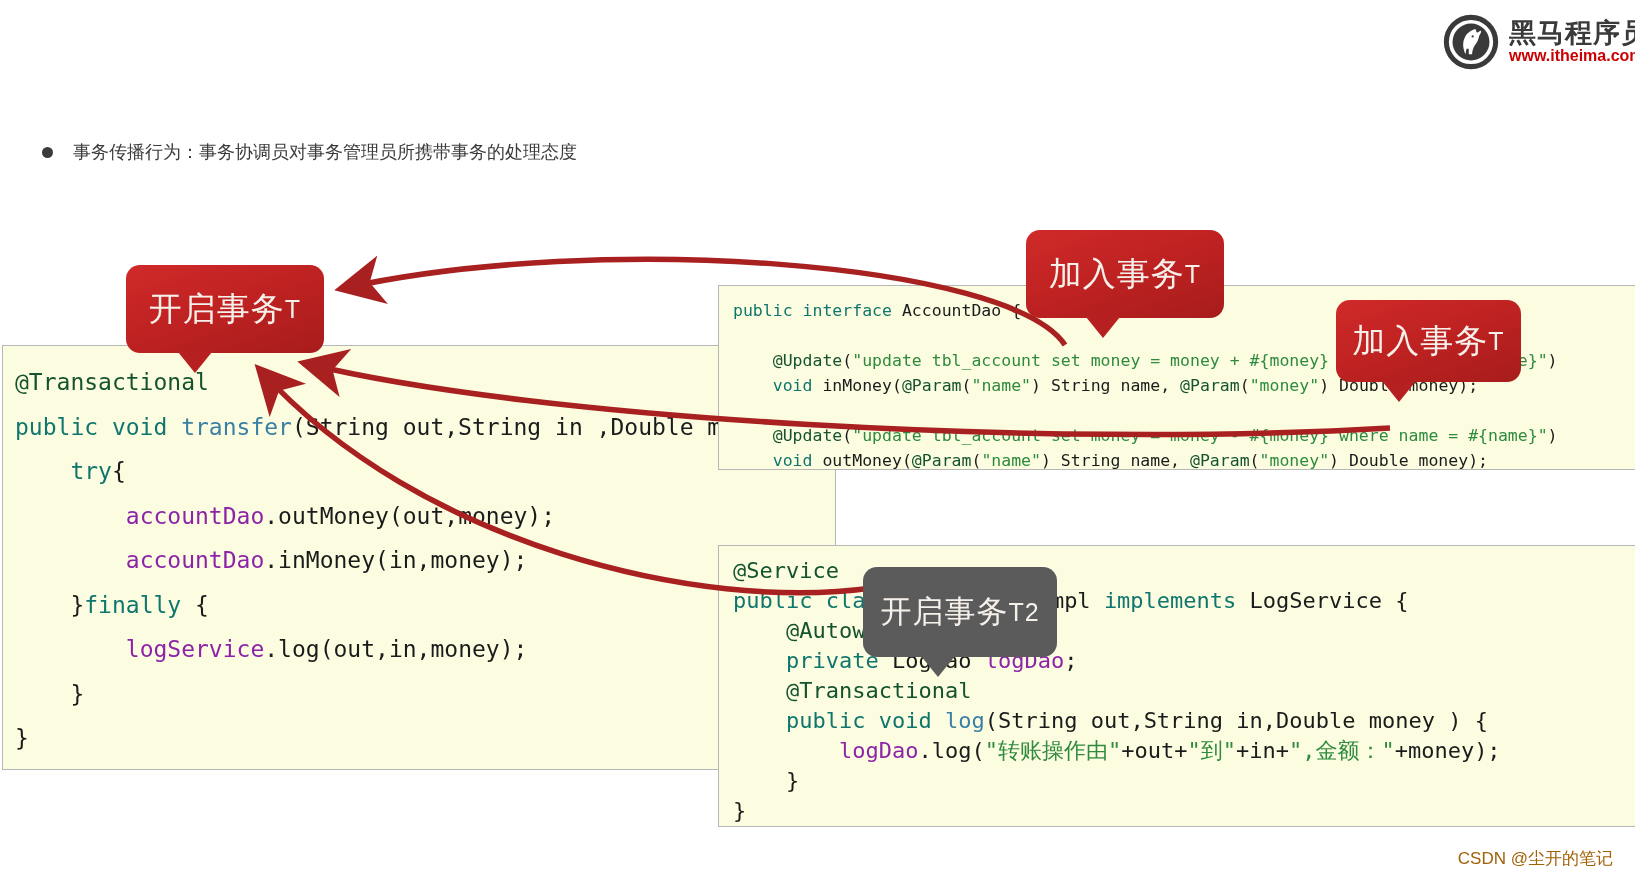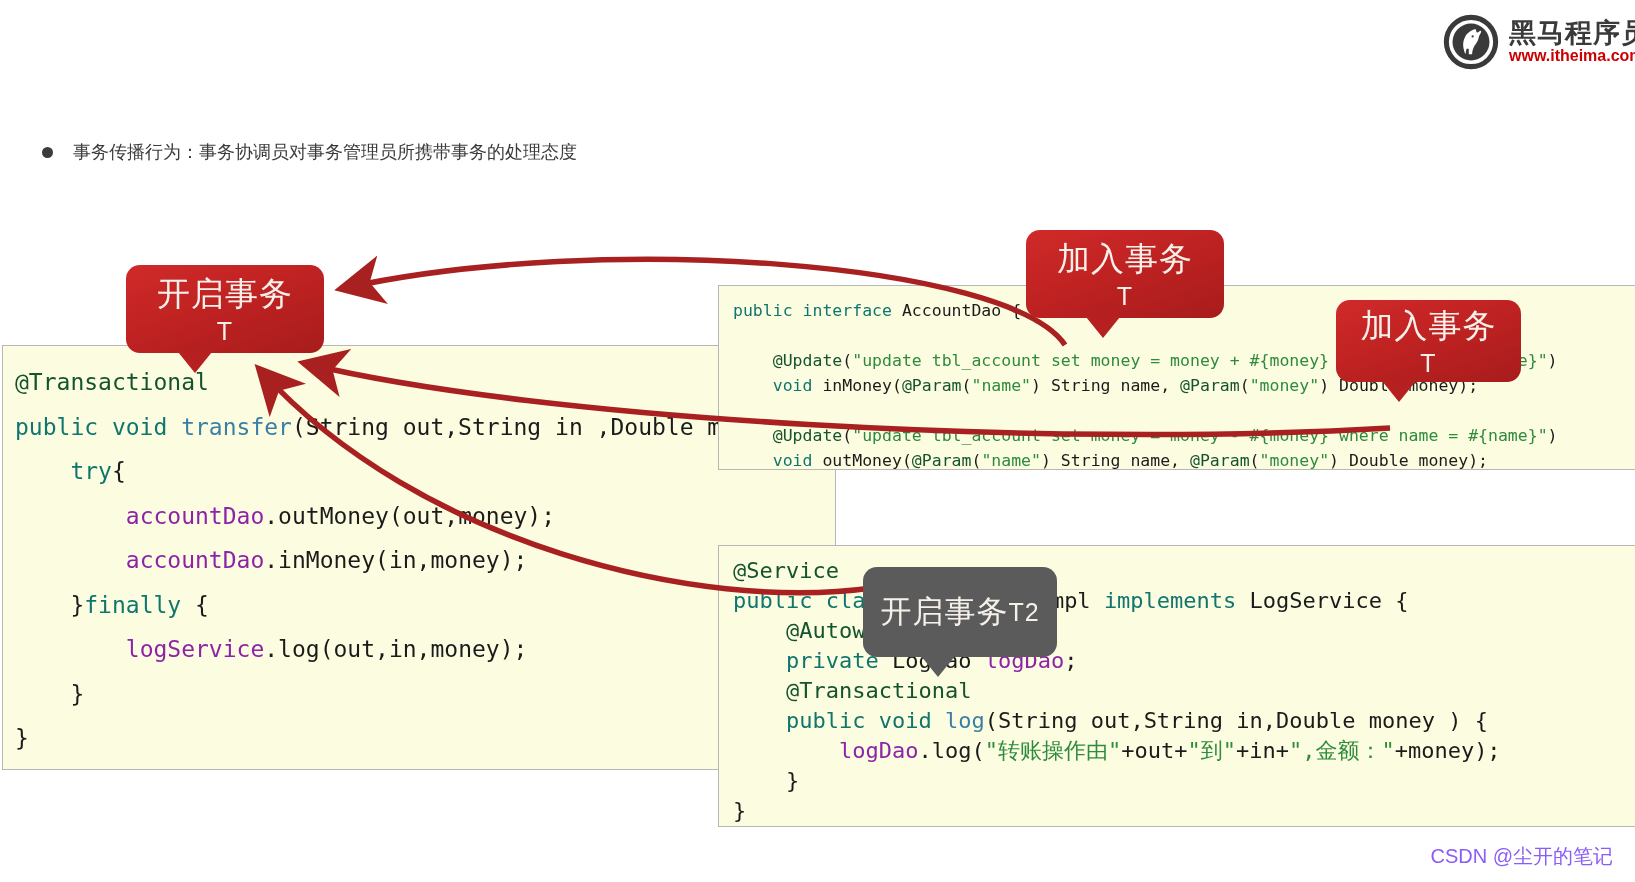--- a/index.html
+++ b/index.html
@@ -161,21 +161,20 @@
     content: "";
     position: absolute;
     bottom: -20px;
     width: 0;
     height: 0;
     border-left: 17px solid transparent;
     border-right: 17px solid transparent;
   }
   .callout-red {
     background: linear-gradient(160deg, #d02a2a 0%, #c02222 45%, #a81c1c 100%);
-    flex-direction: column;
   }
   .callout-red::after {
     border-top: 21px solid #b62020;
   }
   .callout-gray {
     background: #5b5b5b;
   }
   .callout-gray::after {
     border-top: 21px solid #5b5b5b;
   }
@@ -211,22 +210,22 @@
     height: 90px;
     font-size: 31px;
   }
   #callout-open-t2::after { left: 58px; }
 
   
   .watermark {
     position: absolute;
     right: 22px;
     bottom: 12px;
-    font-size: 20px;
-    color: #8b5cf6;
+    font-size: 17px;
+    color: #a16207;
     white-space: nowrap;
   }
 </style>
 </head>
 <body>
 
 <div id="stage">
 
 
   <div class="logo-wrap">

